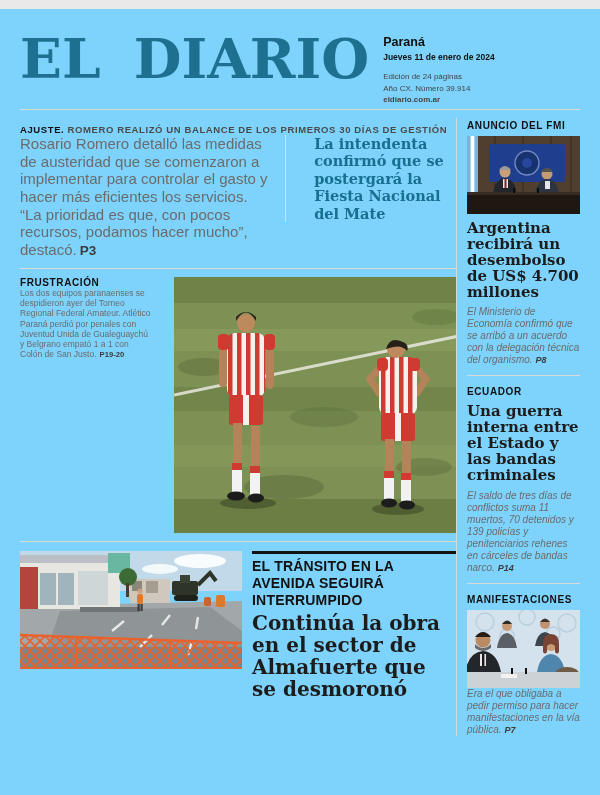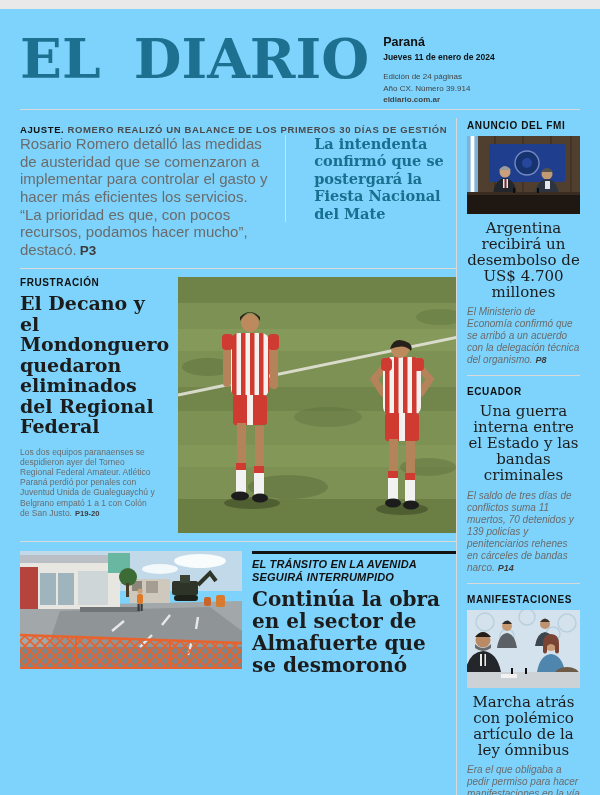--- a/index.html
+++ b/index.html
@@ -59,27 +59,27 @@
     font-family:"DejaVu Serif","Liberation Serif",serif;font-weight:800;
     font-size:13.5px;line-height:1.12;color:#17708f;margin-top:10px;
   }
   .photo-main{width:290px;height:256px;margin-left:10px;overflow:hidden;}
   .photo-main svg{display:block;}
 
   
   .bottom-row{display:flex;margin-top:9px;}
   .photo-street{width:222px;height:118px;overflow:hidden;}
   .bottom-article{width:204px;margin-left:10px;}
-  .kicker2{font-size:11px;font-weight:800;color:#111;letter-spacing:.2px;line-height:1.2;font-style:italic;}
+  .kicker2{font-size:14px;font-weight:800;color:#111;letter-spacing:.2px;line-height:1.2;}
   .bottom-hed{font-size:20px;line-height:1.1;font-weight:700;margin:4px 0 7px 0;}
 
   
   .side-section{padding-top:2px;}
   .side-photo{width:113px;height:78px;margin-top:5px;overflow:hidden;}
-  .side-hed{font-size:15px;line-height:1.06;font-weight:400;margin:7px 0 6px 0;text-align:center;}
+  .side-hed{font-size:15px;line-height:1.06;font-weight:700;margin:7px 0 6px 0;}
   .side-body{font-size:10px;line-height:1.2;color:#6b6b6b;margin:0;font-style:italic;}
   .side-rule{border:none;border-top:1px solid #d9d9d9;margin:9px 0 8px 0;}
 </style>
 </head>
 <body>
 
 <div class="page">
 
   <div class="masthead">
     <div class="logo">EL DIARIO</div>
@@ -107,21 +107,20 @@
       <div class="lede-row">
         <p class="lede"><span>Rosario Romero detalló las medidas de austeridad que se comenzaron a implementar para controlar el gasto y hacer más eficientes los servicios. “La prioridad es que, con pocos recursos, podamos hacer mucho”, destacó.</span><b class="pref">P3</b></p>
         <div class="promo">La intendenta confirmó que se postergará la Fiesta Nacional del Mate</div>
       </div>
 
       <hr class="rule" style="margin-top:9px;">
 
       <div class="sport-row">
         <div class="sport-col">
           <div class="label">FRUSTRACIÓN</div>
-          <h2 class="serif-hed sport-hed">El Decano y el Mondonguero quedaron eliminados del Regional Federal</h2>
           <p class="small-body"><span>Los dos equipos paranaenses se despidieron ayer del Torneo Regional Federal Amateur. Atlético Paraná perdió por penales con Juventud Unida de Gualeguaychú y Belgrano empató 1 a 1 con Colón de San Justo.</span><b class="pref">P19-20</b></p>
         </div>
 
         <div class="photo-main">
           <svg width="290" height="256" viewBox="0 0 290 256" preserveAspectRatio="none">
             <defs>
               <pattern id="jersey" width="9" height="9" patternUnits="userSpaceOnUse">
                 <rect width="9" height="9" fill="#f4f1ee"></rect>
                 <rect width="4.5" height="9" fill="#cf3a31"></rect>
               </pattern>
@@ -345,19 +344,18 @@
 
             <ellipse cx="102" cy="72" rx="15" ry="13" fill="#93806c"></ellipse>
             <ellipse cx="100" cy="64" rx="12" ry="7" fill="#6e5c49"></ellipse>
 
             <rect x="0" y="62" width="113" height="16" fill="#cdd2d6"></rect>
             <rect x="34" y="64" width="16" height="4" fill="#f2f2f2"></rect>
             <rect x="58" y="58" width="2" height="6" fill="#111"></rect>
             <rect x="44" y="58" width="2" height="6" fill="#111"></rect>
           </svg>
         </div>
-        <h3 class="serif-hed side-hed">Marcha atrás con polémico artículo de la ley ómnibus</h3>
         <p class="side-body"><span>Era el que obligaba a pedir permiso para hacer manifestaciones en la vía pública.</span><b class="pref">P7</b></p>
       </div>
 
     </div>
   </div>
 </div>
 
 </body></html>

